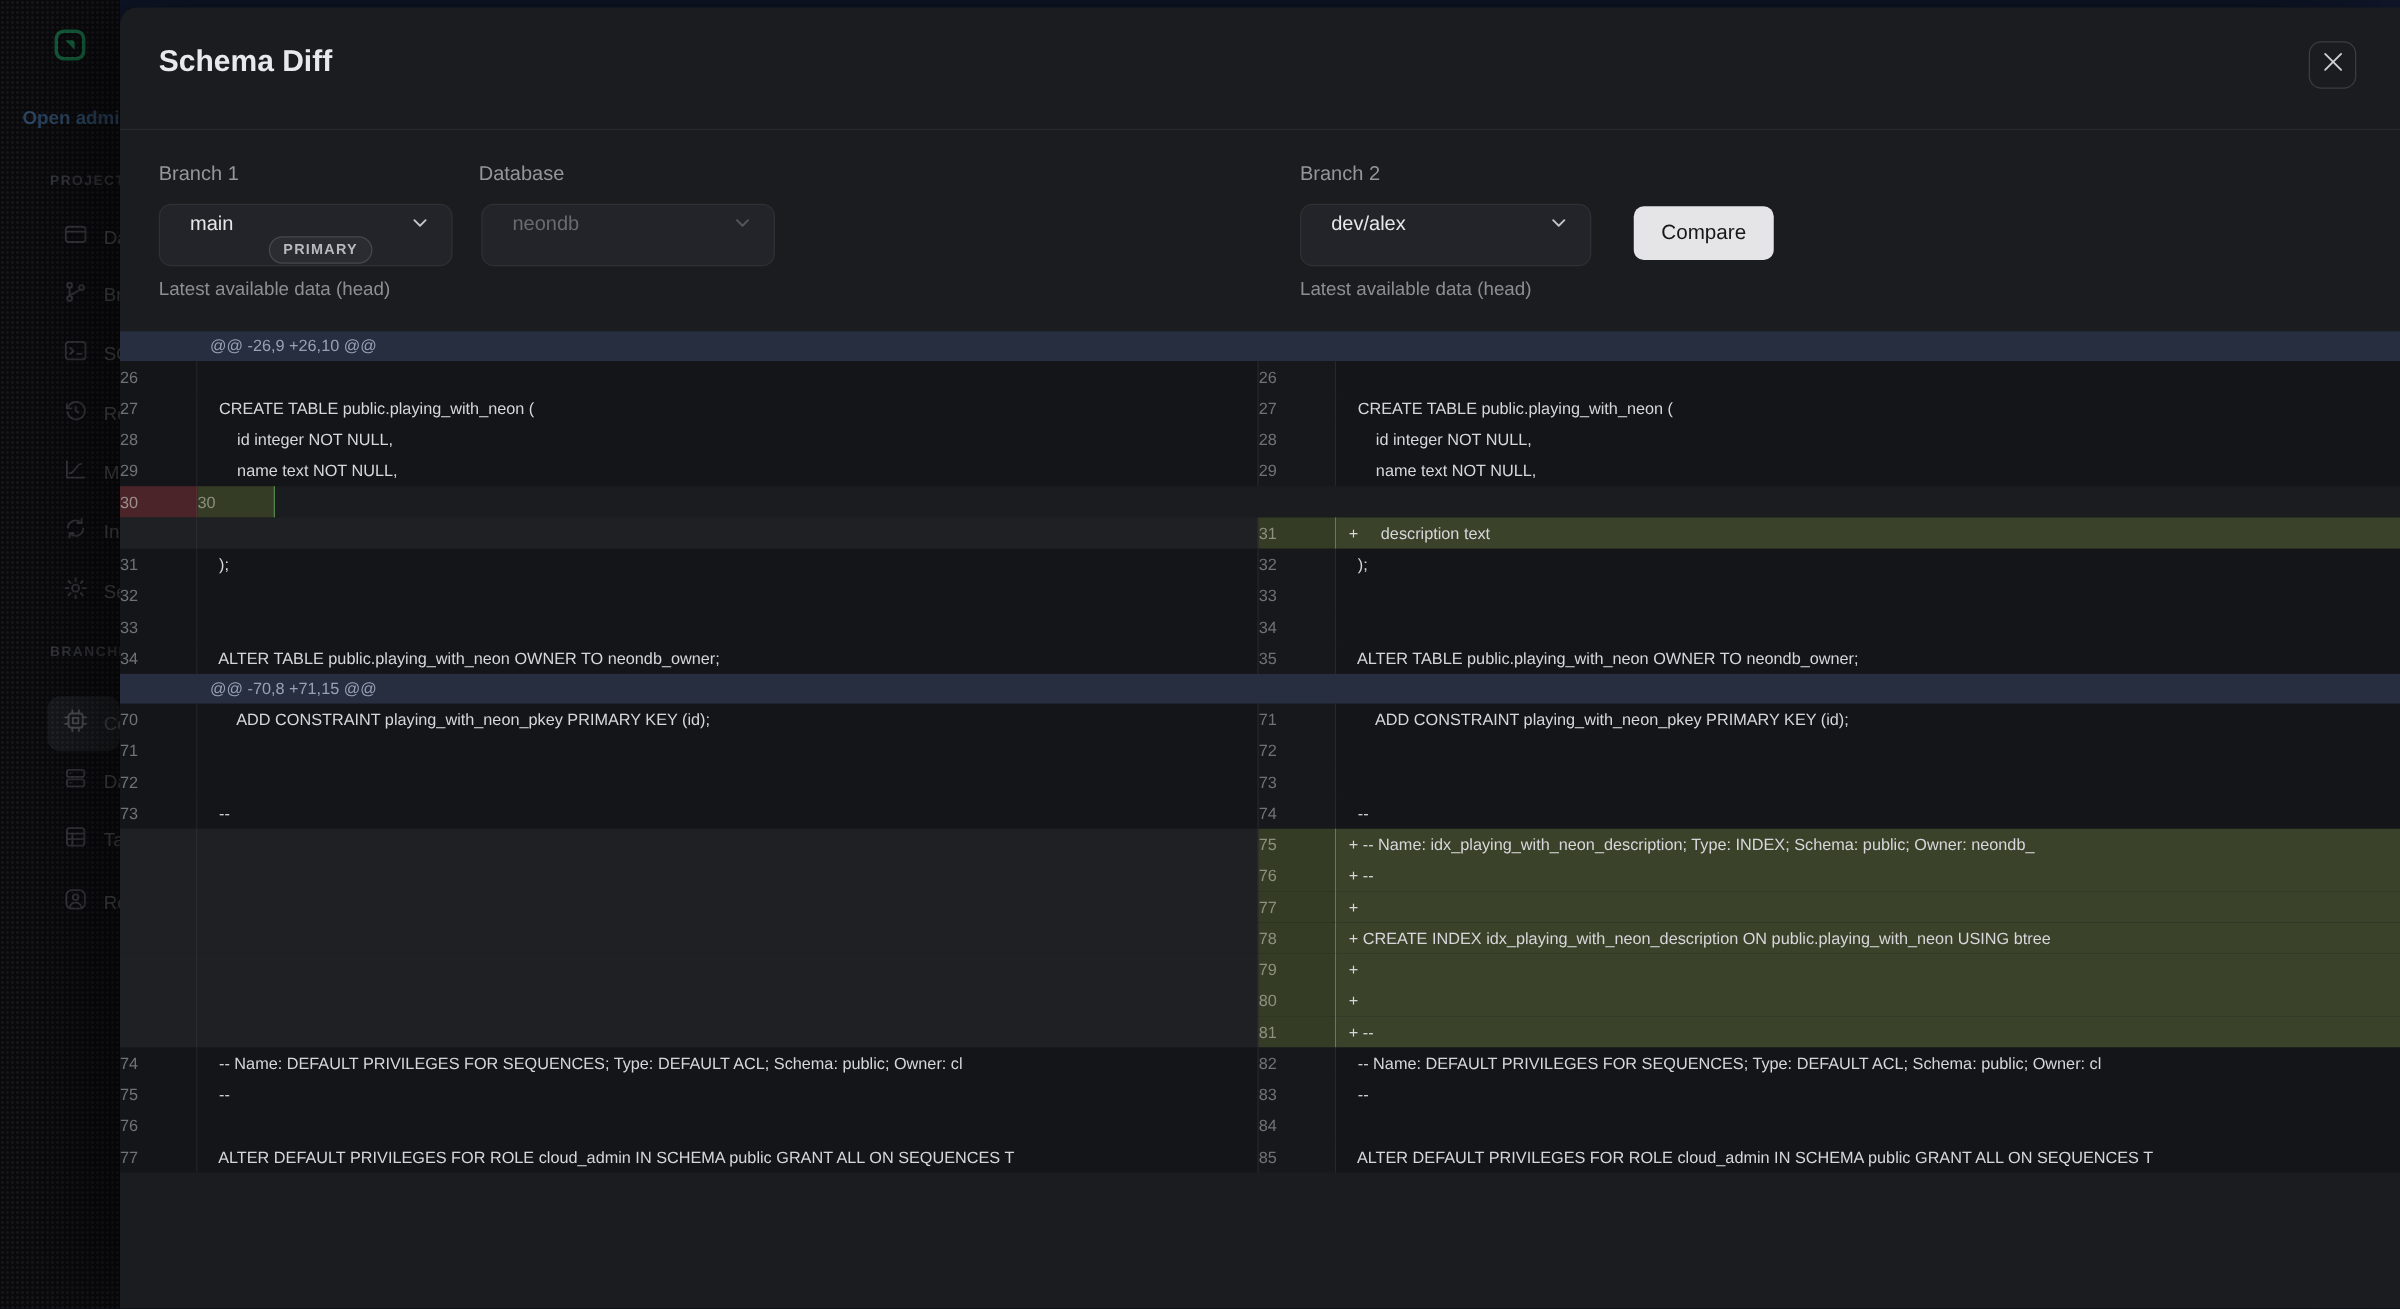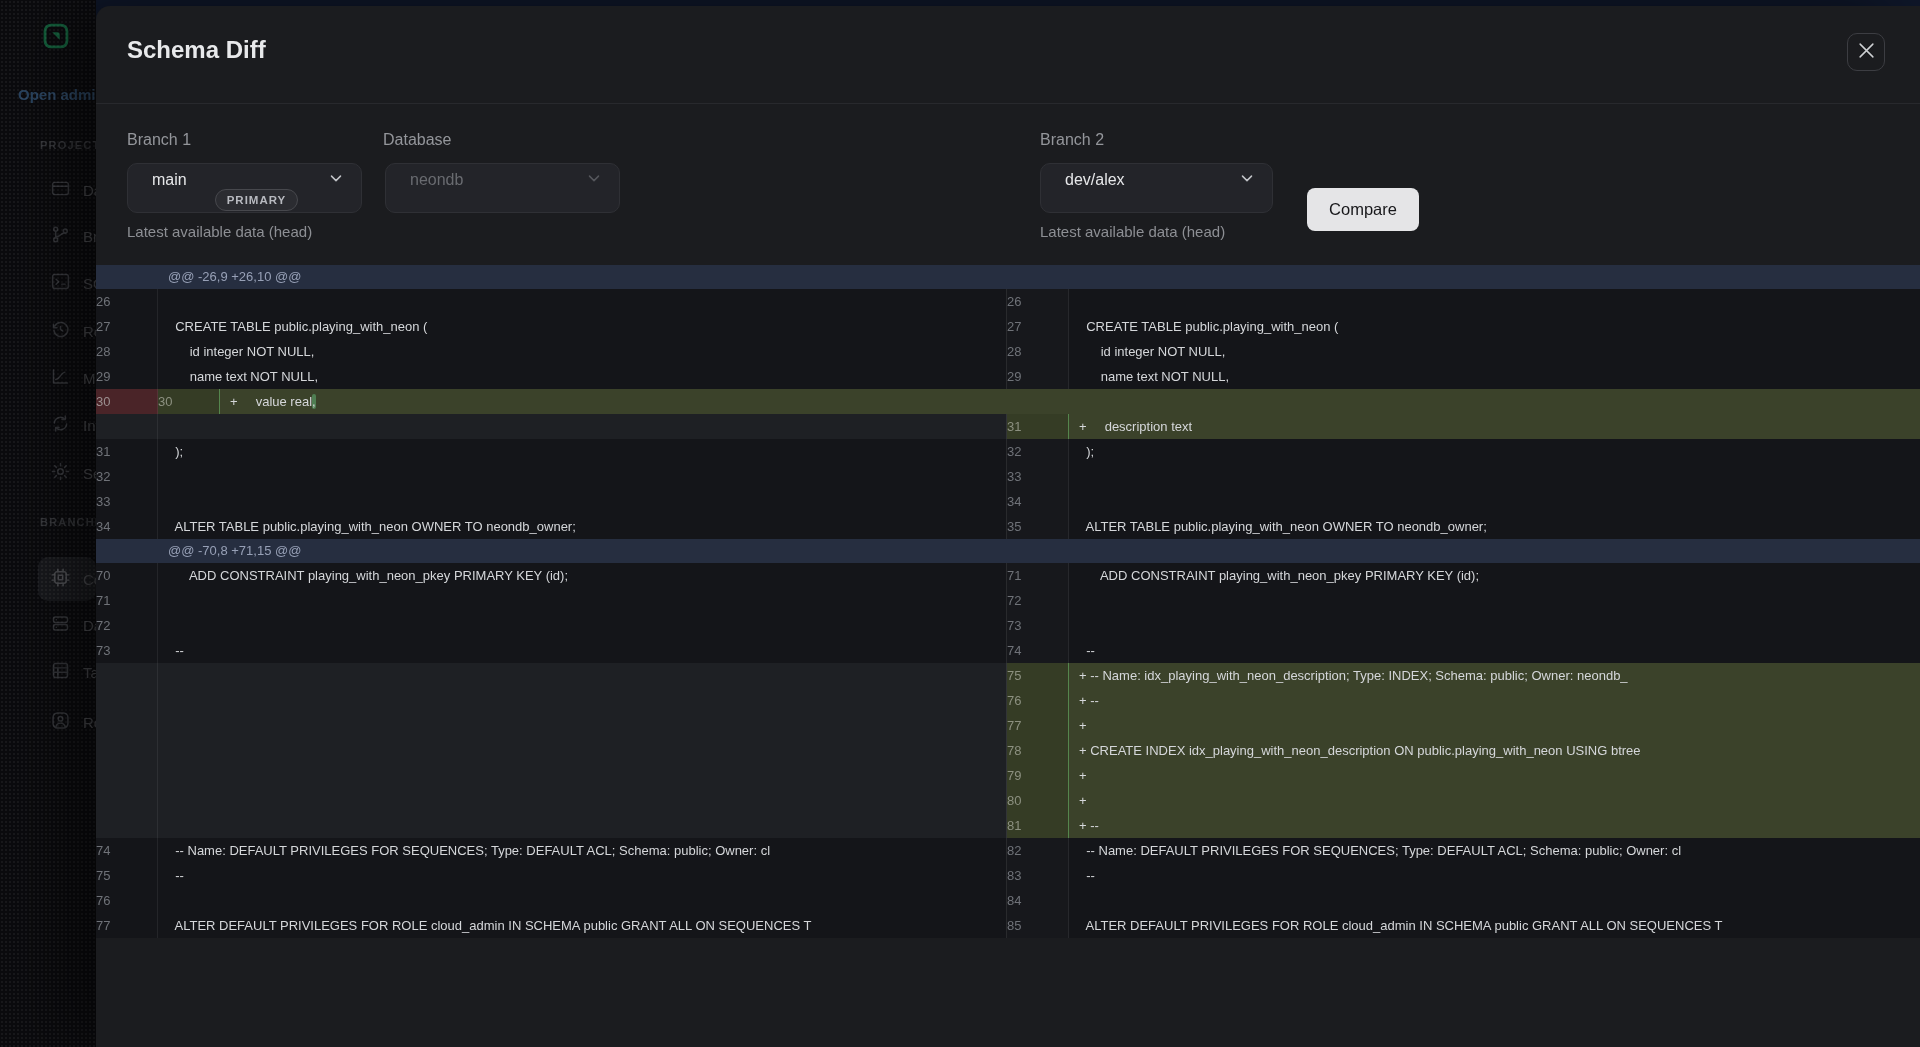--- a/index.html
+++ b/index.html
@@ -32,21 +32,21 @@
   .ctl-label{position:absolute;top:125px;font-size:16px;color:#94969b;}
   .caption{position:absolute;top:217px;font-size:15px;color:#8d8f94;}
   .select{position:absolute;top:157px;height:50px;background:#232429;border:1px solid #2f3035;border-radius:10px;
           display:flex;align-items:center;padding:0 16px 16px 24px;cursor:pointer;}
   .select .val{font-size:16px;color:#e6e7e9;}
   .select.disabled .val{color:#696b70;}
   .select .spring{flex:1;}
   .badge{margin-left:28px;font-size:11.5px;font-weight:600;letter-spacing:1px;color:#b8bac0;
          border:1px solid #47484d;background:rgba(255,255,255,.04);border-radius:12px;padding:4px 11px;margin-top:40px;}
   .compare-btn{position:absolute;left:1211px;top:159px;width:112px;height:43px;border-radius:8px;border:none;
-         background:#e5e5e7;color:#17171a;font-size:16.5px;font-weight:500;font-family:"Liberation Sans",sans-serif;cursor:pointer;margin-top:23px;}
+         background:#e5e5e7;color:#17171a;font-size:16.5px;font-weight:500;font-family:"Liberation Sans",sans-serif;cursor:pointer;}
 
   
   #diff{position:absolute;left:0;top:259px;width:1824px;font-family:Liberation Sans, sans-serif;
         font-size:13px;color:#d5d7da;}
   .drow{display:flex;height:25px;line-height:25px;}
   .hunk{height:24px;line-height:24px;background:#262e40;color:#97a0b6;padding-left:72px;white-space:pre;overflow:hidden;}
   .cell{white-space:pre;overflow:hidden;}
   .num{flex:0 0 62px;text-align:left;padding-right:8px;color:#6f7278;}
   .lnum{border-right:1px solid rgba(255,255,255,.07);background:#141519;}
   .lcode{flex:0 0 849px;padding-left:10px;border-right:1px solid rgba(255,255,255,.09);background:#141519;}
@@ -237,21 +237,20 @@
         </div>
         <div class="drow">
           <div class="cell num lnum">29</div>
           <div class="cell lcode">      name text NOT NULL,</div>
           <div class="cell num rnum">29</div>
           <div class="cell rcode">      name text NOT NULL,</div>
         </div>
         <div class="drow">
           <div class="cell num lnum t-d">30</div>
           <div class="cell num rnum t-a">30</div>
-          <div class="cell rcode t-a"><span>+     value real</span><span class="hl">,</span></div>
         </div>
         <div class="drow">
           <div class="cell num lnum t-s"></div>
           <div class="cell lcode t-s"></div>
           <div class="cell num rnum t-a">31</div>
           <div class="cell rcode t-a">+     description text</div>
         </div>
         <div class="drow">
           <div class="cell num lnum">31</div>
           <div class="cell lcode">  );</div>

